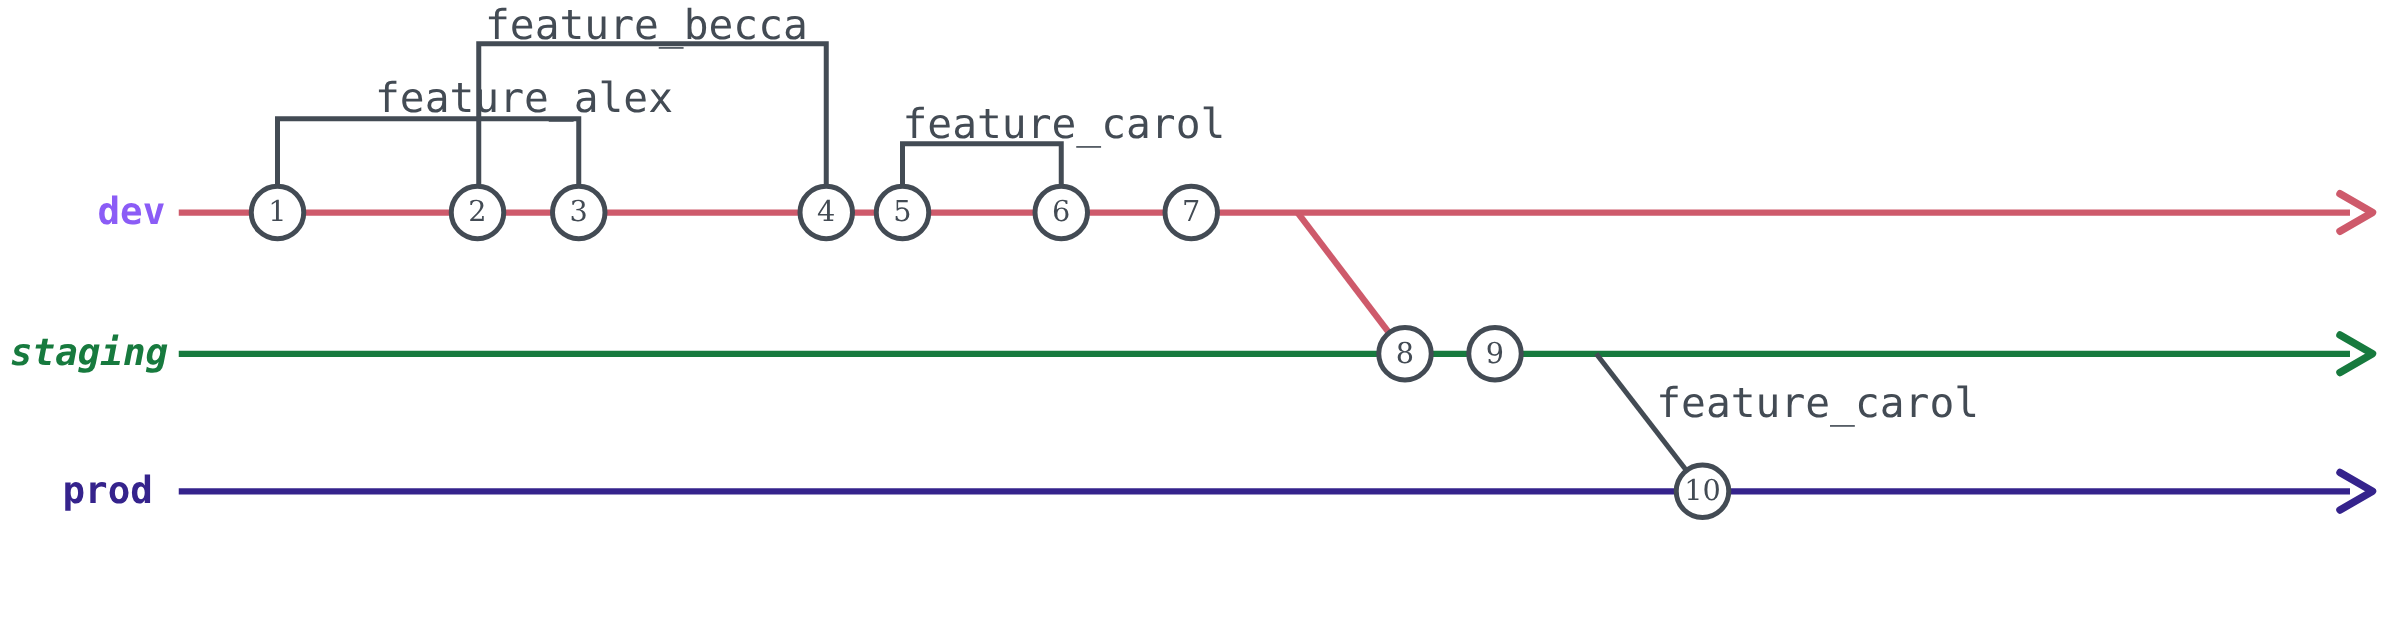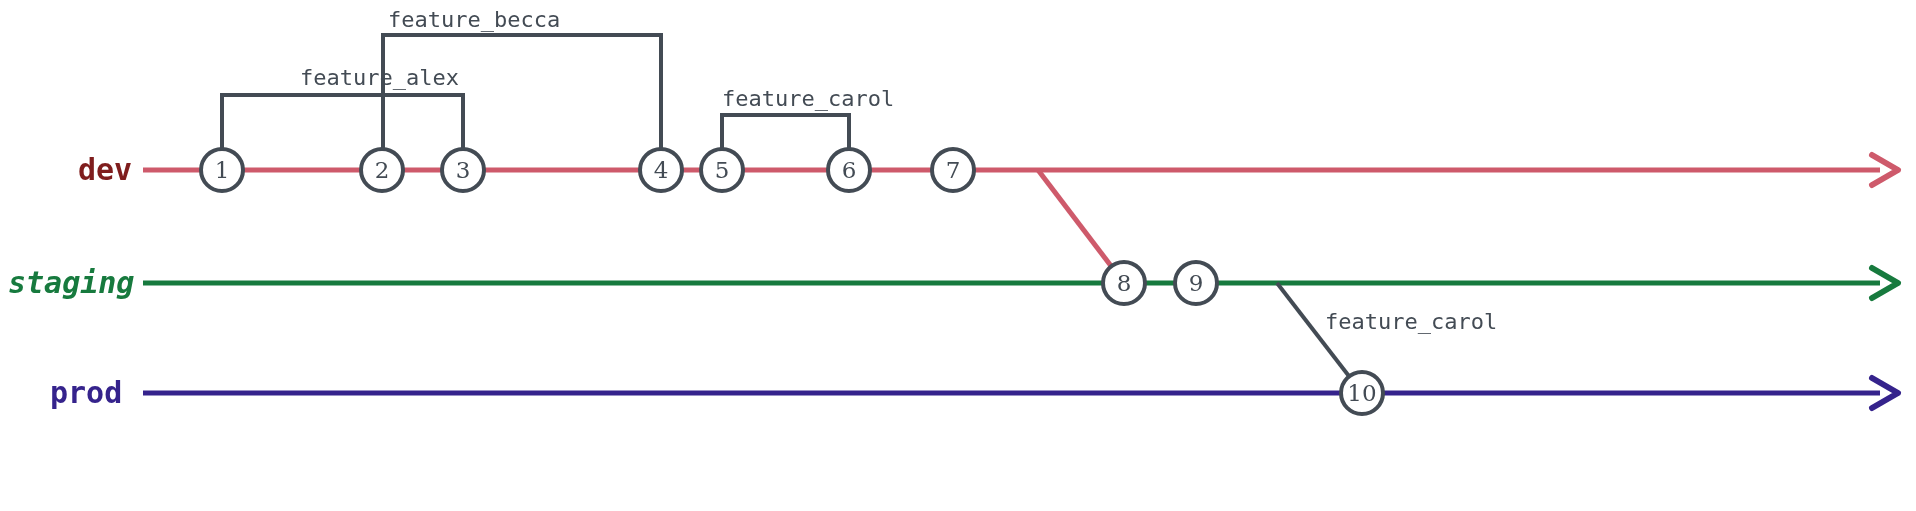--- a/index.html
+++ b/index.html
@@ -3,21 +3,21 @@
 <meta charset="utf-8">
 <style>
   html,body{margin:0;padding:0;background:#ffffff;}
   body{width:1916px;height:511px;overflow:hidden;
        font-family:"DejaVu Sans Mono","Liberation Mono",monospace;}
   #stage{position:relative;width:1916px;height:511px;background:#fff;}
   svg.canvas{position:absolute;left:0;top:0;width:1916px;height:511px;}
   .branch-label{position:absolute;font-weight:bold;font-size:30px;
        font-family:"DejaVu Sans Mono","Liberation Mono",monospace;
        white-space:nowrap;line-height:1;}
-  .feature-label{position:absolute;font-size:22px;color:#434b54;
+  .feature-label{position:absolute;font-size:33px;color:#434b54;
        font-family:"DejaVu Sans Mono","Liberation Mono",monospace;
        white-space:nowrap;line-height:1;}
   .commit-num{font-family:"DejaVu Serif","Liberation Serif",serif;
        font-size:23px;fill:#434b54;}
 </style>
 </head>
 <body>
 
 <div id="stage">
 
@@ -82,21 +82,21 @@
           <circle cx="1196" cy="283" r="21" fill="#ffffff" stroke="#434b54" stroke-width="4"></circle>
           <text x="1196" y="283" text-anchor="middle" dominant-baseline="central" class="commit-num">9</text>
         </g>
         <g>
           <circle cx="1362" cy="393" r="21" fill="#ffffff" stroke="#434b54" stroke-width="4"></circle>
           <text x="1362" y="393" text-anchor="middle" dominant-baseline="central" class="commit-num">10</text>
         </g>
       </g>
   </svg>
 
-  <div class="branch-label" style="color: #7f1d1d; left: 78px; top: 170px; transform: translateY(-50%);">dev</div>
+  <div class="branch-label" style="color: #8b5cf6; left: 78px; top: 170px; transform: translateY(-50%);">dev</div>
   <div class="branch-label" style="color: rgb(23, 122, 62); left: 8px; top: 283px; transform: translateY(-50%); font-style: italic;">staging</div>
   <div class="branch-label" style="color: rgb(53, 35, 140); left: 50px; top: 393px; transform: translateY(-50%);">prod</div>
 
   <div class="feature-label" style="color: rgb(67, 75, 84); left: 300px; top: 78px; transform: translateY(-50%); text-align: center;">feature_alex</div>
   <div class="feature-label" style="color: rgb(67, 75, 84); left: 388px; top: 20px; transform: translateY(-50%);">feature_becca</div>
   <div class="feature-label" style="color: rgb(67, 75, 84); left: 722px; top: 99px; transform: translateY(-50%);">feature_carol</div>
 
   <div class="feature-label" style="color: rgb(67, 75, 84); left: 1325px; top: 322px; transform: translateY(-50%);">feature_carol</div>
 </div>
 

